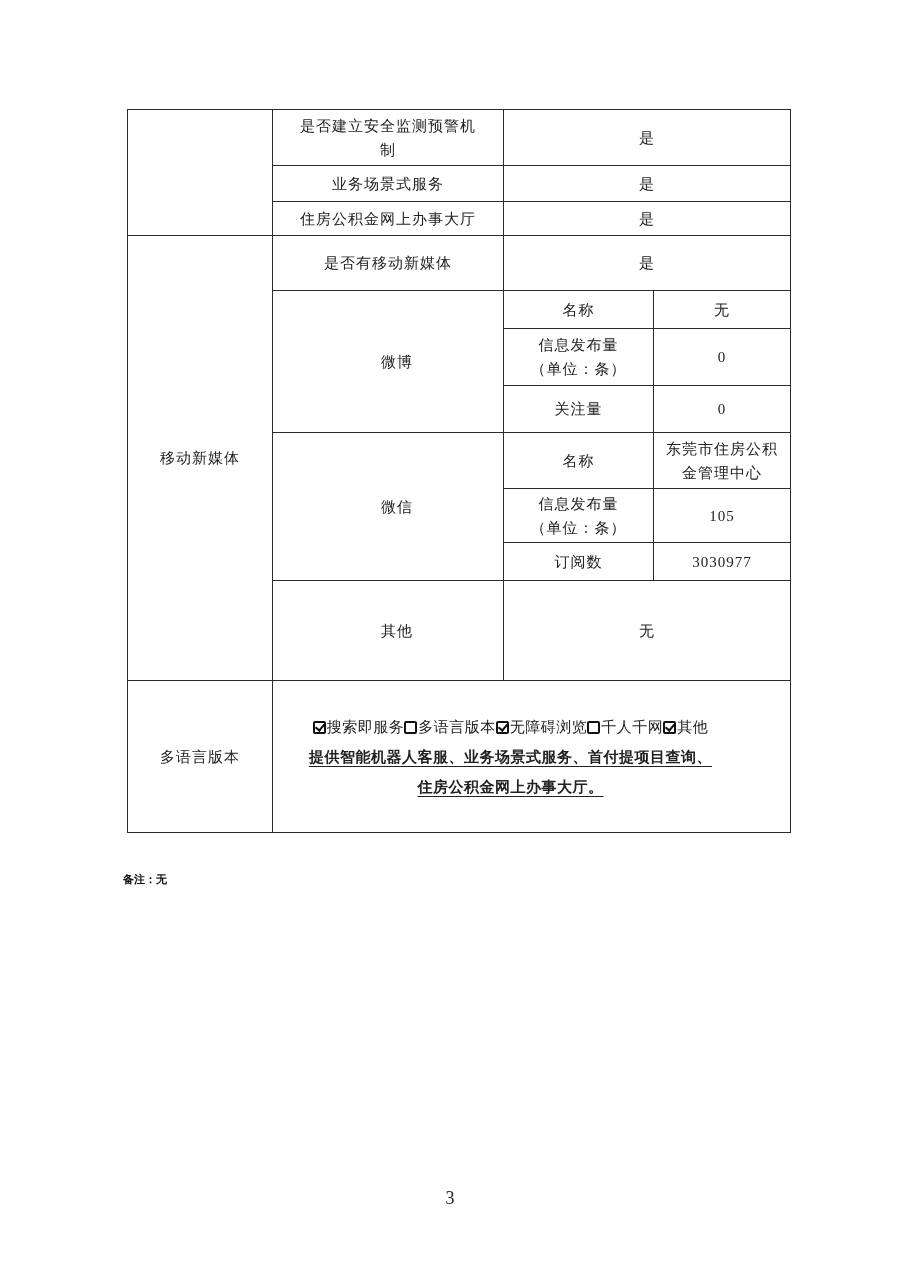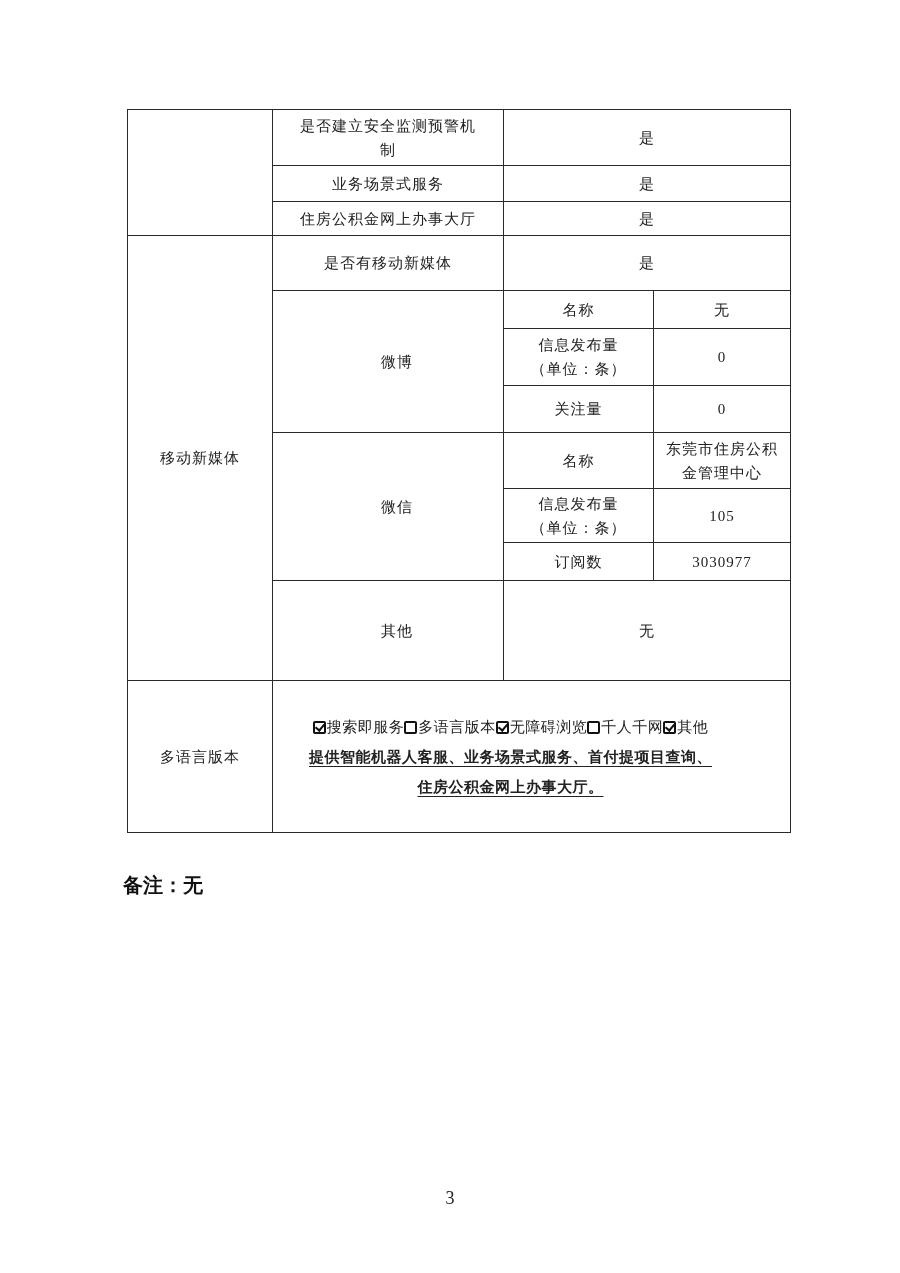--- a/index.html
+++ b/index.html
@@ -12,21 +12,21 @@
                     font-size: 15px; line-height: 24px; padding: 0 4px; letter-spacing: 1px; }
     .spaced { letter-spacing: 22px; padding-left: 22px !important; }
     .num { font-family: "Liberation Serif", "DejaVu Serif", serif; font-size: 15px; letter-spacing: 0; }
     .innov { text-align: left !important; padding: 0 8px 0 36px !important; }
     .innov-inner { display: inline-block; text-align: center; font-size: 15px; line-height: 30px; letter-spacing: 0.5px; }
     .cb { display: inline-block; width: 13px; height: 13px; border: 2.5px solid #111; border-radius: 2px;
           vertical-align: -2px; margin-right: 1px; position: relative; box-sizing: border-box; }
     .cb.checked::after { content: ""; position: absolute; left: 2px; top: -1px; width: 4px; height: 7px;
           border-right: 2.5px solid #111; border-bottom: 2.5px solid #111; transform: rotate(40deg); }
     .underlined { text-decoration: underline; text-decoration-thickness: 1px; text-underline-offset: 4px; font-weight: bold; }
-    .note { position: absolute; left: 123px; top: 872px; font-size: 20px;
+    .note { position: absolute; left: 123px; top: 872px; font-size: 11px;
             font-family: "DejaVu Sans", "Liberation Sans", sans-serif; font-weight: bold; color: #111; }
     .page-num { position: absolute; left: 0; width: 900px; top: 1188px; text-align: center;
                 font-size: 18px; font-family: "Liberation Serif", serif; color: #222; }
   </style>
 </head>
 <body>
 
 <div class="page">
   <table class="main">
     <colgroup>

